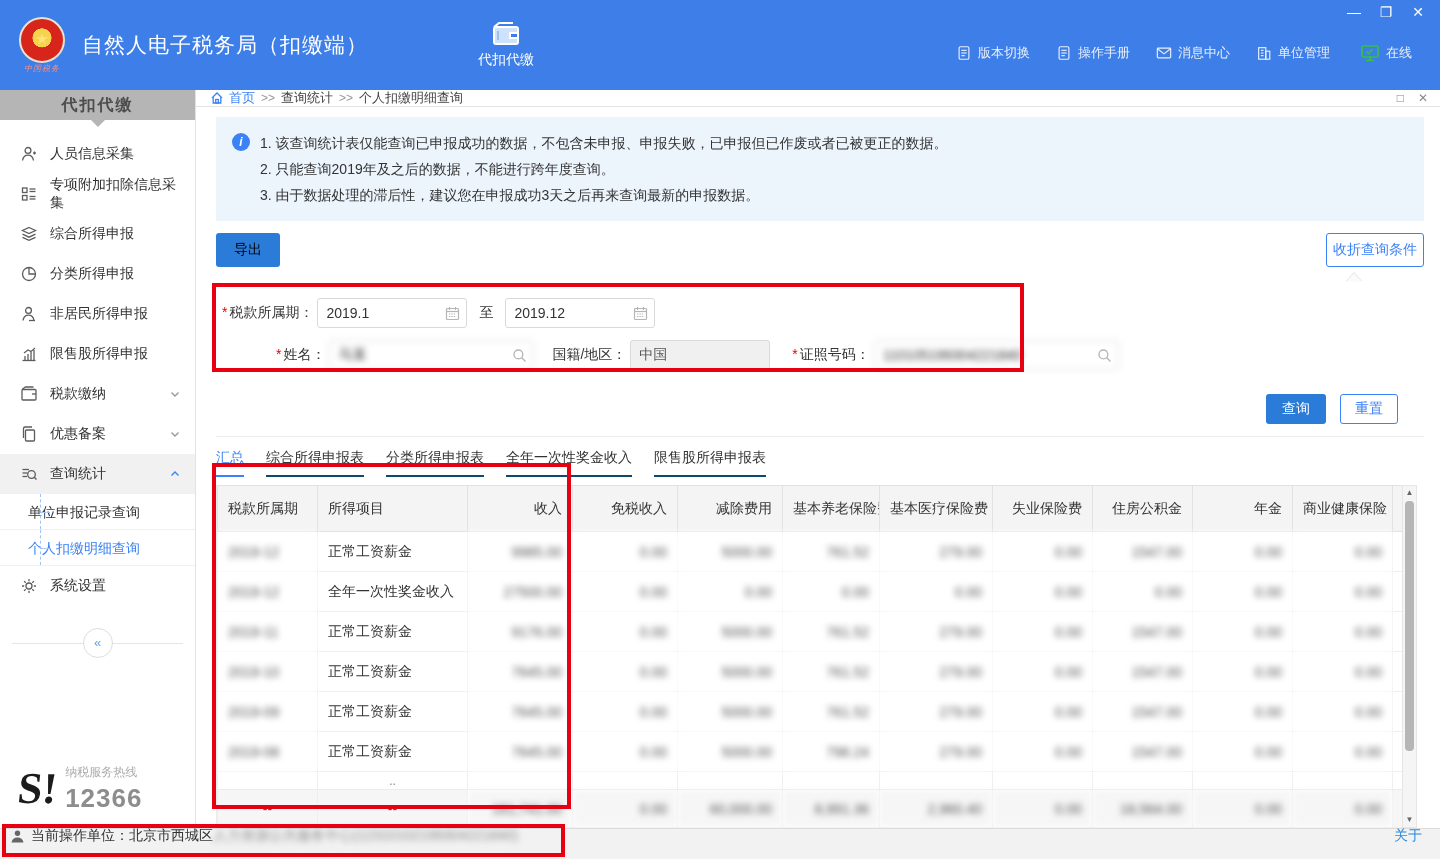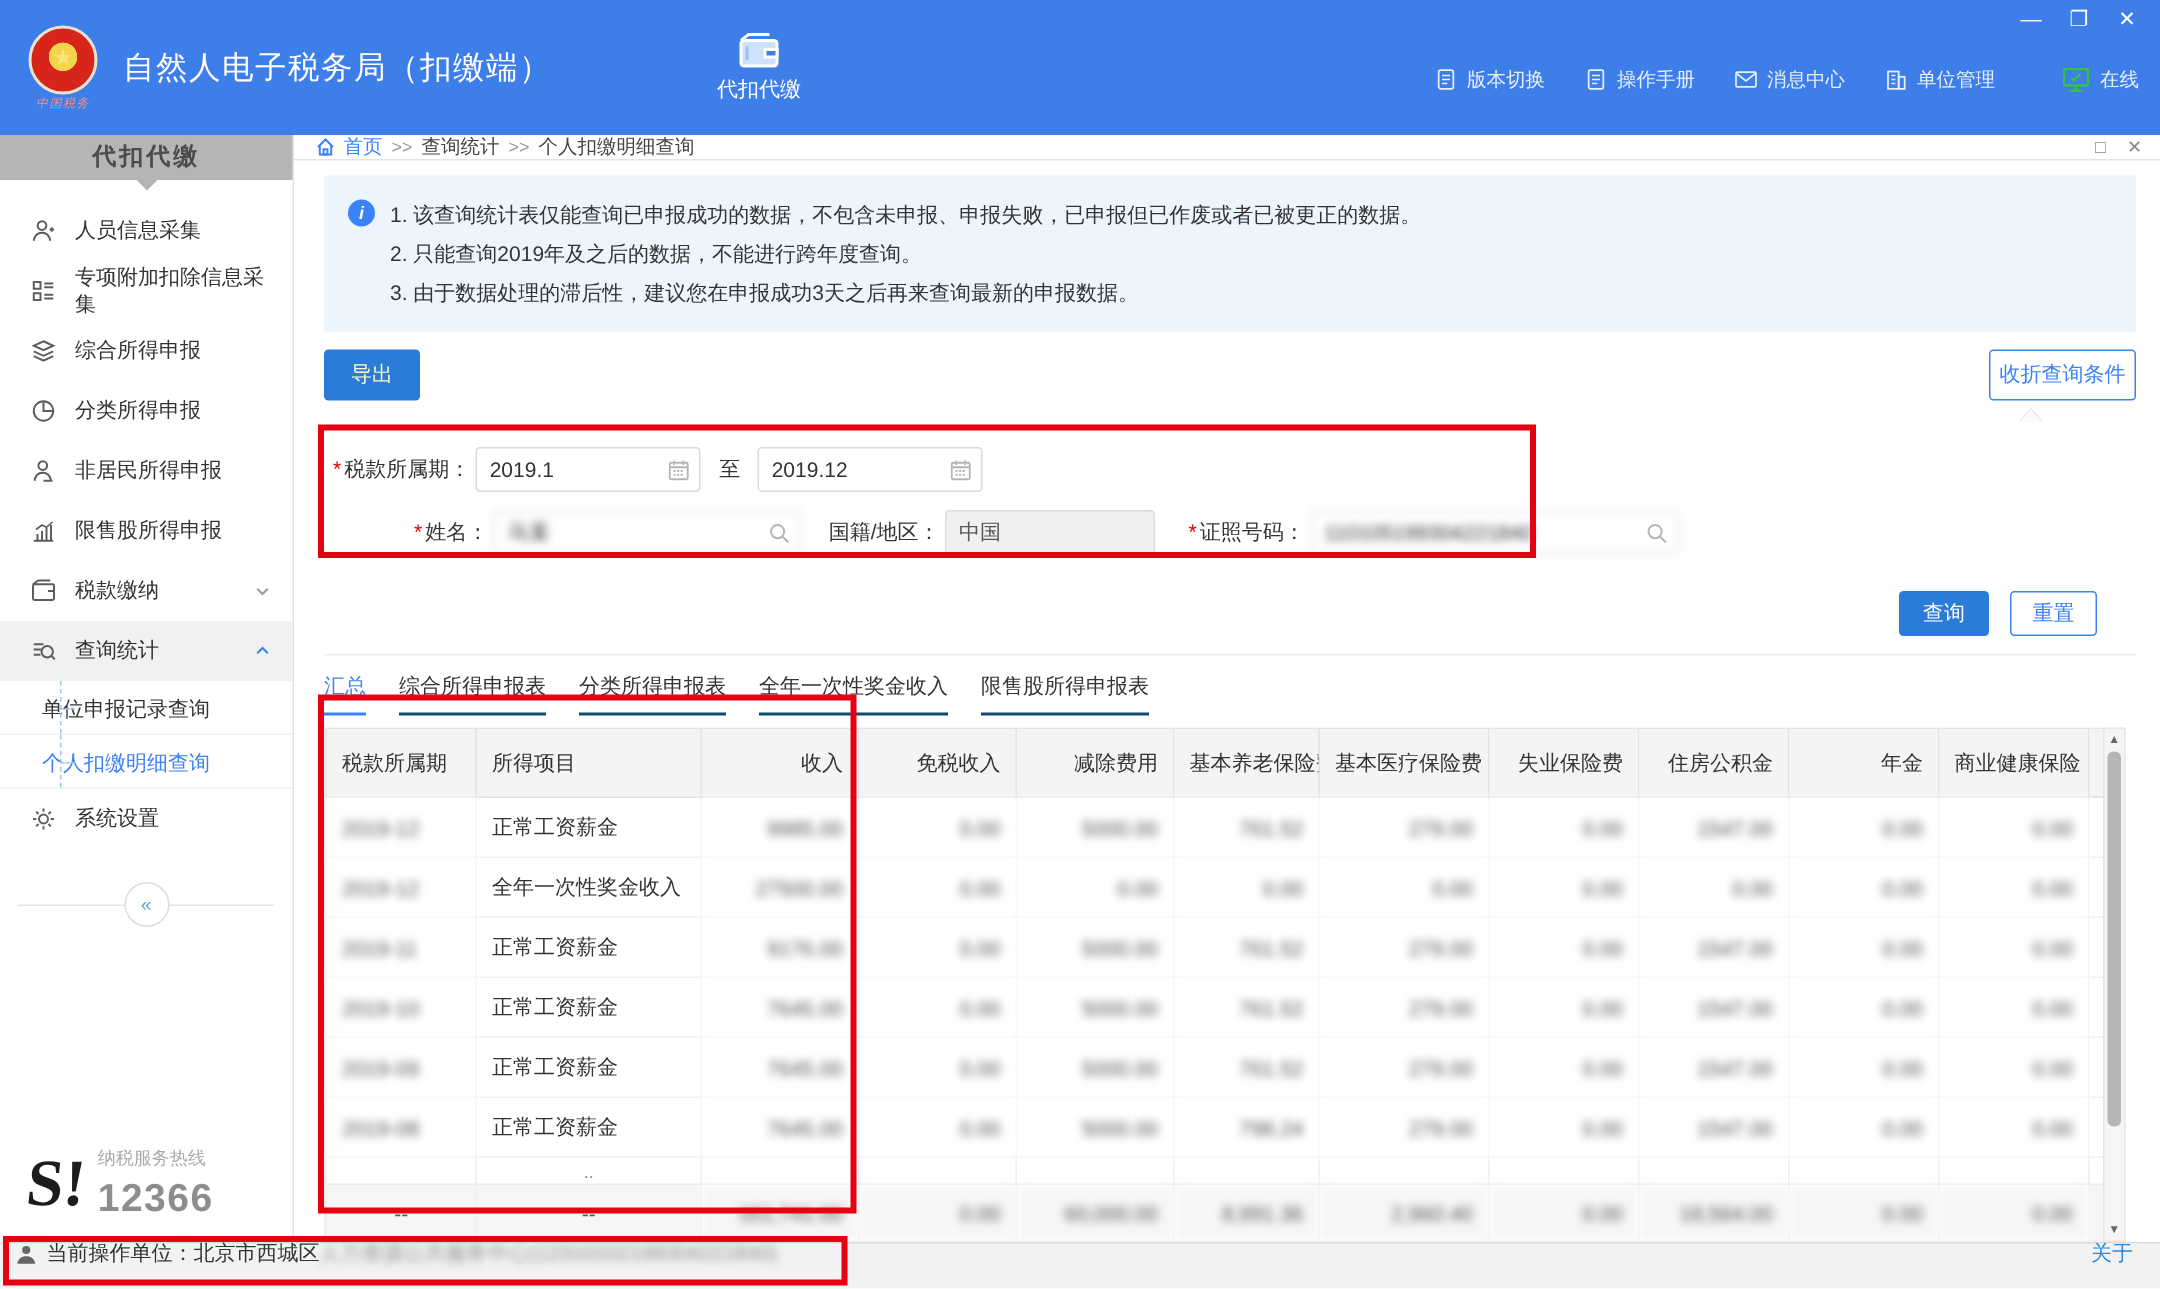--- a/index.html
+++ b/index.html
@@ -13,21 +13,21 @@
   .emblem-badge { width:46px; height:46px; border-radius:50%; background:radial-gradient(circle at 50% 45%, #f6d34c 0 30%, #d8251c 31% 100%); border:2px solid #e9e2cf; position:relative; }
   .emblem-badge:before { content:"★"; position:absolute; left:50%; top:50%; transform:translate(-50%,-58%); color:#ffe27a; font-size:15px; }
   .emblem-script { font-size:8px; color:#ff8d7e; font-style:italic; letter-spacing:1px; white-space:nowrap; }
   .app-title { font-size:21px; letter-spacing:1px; margin-right:110px; }
   .module-tab { display:flex; flex-direction:column; align-items:center; gap:4px; cursor:pointer; }
   .module-tab .mod-icon { width:30px; height:26px; }
   .module-tab .mod-label { font-size:14px; }
   .top-menu { position:absolute; right:110px; top:44px; display:flex; gap:26px; }
   .menu-item { display:flex; align-items:center; gap:6px; font-size:13px; color:#e8f0fd; cursor:pointer; }
   .menu-item svg { width:16px; height:16px; }
-  .online-item { position:absolute; right:14px; top:44px; display:flex; align-items:center; gap:7px; font-size:13px; color:#e8f0fd; }
+  .online-item { position:absolute; right:28px; top:44px; display:flex; align-items:center; gap:7px; font-size:13px; color:#e8f0fd; }
   .online-item svg { width:18px; height:17px; }
   .win-controls { position:absolute; right:14px; top:4px; display:flex; gap:16px; font-size:14px; color:#fff; }
   .win-controls span { cursor:pointer; width:16px; text-align:center; }
 
   
   .middle { display:flex; flex:1; min-height:0; }
 
   
   .sidebar { width:196px; background:#fff; border-right:1px solid #e3e3e3; display:flex; flex-direction:column; position:relative; }
   .side-header { height:30px; background:#b5b5b5; color:#4c4c4c; font-size:16px; font-weight:bold; text-align:center; line-height:30px; letter-spacing:2px; position:relative; }
@@ -63,21 +63,21 @@
   .crumb-win span { cursor:pointer; }
 
   .content { flex:1; padding:10px 16px 0 20px; overflow:hidden; position:relative; }
 
   .notice { background:#ecf4fc; padding:13px 18px 13px 16px; display:flex; gap:10px; }
   .info-ic { width:18px; height:18px; border-radius:50%; background:#3b82f6; color:#fff; font-size:12px; font-weight:bold; text-align:center; line-height:18px; flex-shrink:0; margin-top:3px; font-style:italic; }
   .notice ul { list-style:none; }
   .notice li { font-size:14px; color:#333; line-height:26px; }
 
   .toolbar { margin-top:12px; display:flex; justify-content:space-between; align-items:center; }
-  .btn-blue { background:#2b7cd9; color:#fef9c3; border:none; border-radius:3px; font-size:14px; padding:8px 18px; cursor:pointer; font-family:Liberation Sans, sans-serif; }
+  .btn-blue { background:#2b7cd9; color:#000000; border:none; border-radius:3px; font-size:14px; padding:8px 18px; cursor:pointer; font-family:Liberation Sans, sans-serif; }
   .btn-outline { background:#fff; color:#3b82f6; border:1px solid #3b82f6; border-radius:3px; font-size:14px; padding:7px 6px; cursor:pointer; font-family:inherit; }
   .caret-up { width:0; height:0; border:8px solid transparent; border-bottom:9px solid #fafbfc; position:relative; margin:-2px 62px 0 auto; filter:drop-shadow(0 -1px 0 #e0e0e0); }
 
   .query-form { margin-top:2px; padding:14px 0 10px 0; }
   .form-row { display:flex; align-items:center; margin-bottom:12px; }
   .f-label { font-size:14px; color:#333; }
   .req { color:#e60000; margin-right:2px; }
   .inp { position:relative; display:inline-flex; align-items:center; }
   .inp input { height:30px; border:1px solid #d9d9d9; border-radius:3px; font-size:14px; padding:0 28px 0 8px; color:#333; font-family:inherit; background:#fff; }
   .inp .tail-ic { position:absolute; right:7px; width:15px; height:15px; color:#b5b5b5; pointer-events:none; }
@@ -273,20 +273,34 @@
           </div>
           <div class="side-item">
             <span class="s-icon">
               <svg viewBox="0 0 18 18" fill="none" stroke="currentColor" stroke-width="1.3">
                 <rect x="2" y="4.5" width="14" height="10.5" rx="1"></rect>
                 <path d="M2 4.5L5.5 2h8"></path>
                 <line x1="12" y1="9" x2="16" y2="9" <="" svg=""></line>
               </svg>
             </span>
             <span>税款缴纳</span>
+            <span class="chev">
+              <svg viewBox="0 0 12 12" fill="none" stroke="currentColor" stroke-width="1.4">
+                <path d="M2.5 4.5L6 8l3.5-3.5"></path>
+              </svg>
+            </span>
+          </div>
+          <div class="side-item">
+            <span class="s-icon">
+              <svg viewBox="0 0 18 18" fill="none" stroke="currentColor" stroke-width="1.3">
+                <rect x="5.5" y="5" width="9" height="11" rx="1"></rect>
+                <path d="M3.5 13V3.5A1.5 1.5 0 015 2h7" <="" svg=""></path>
+              </svg>
+            </span>
+            <span>优惠备案</span>
             <span class="chev">
               <svg viewBox="0 0 12 12" fill="none" stroke="currentColor" stroke-width="1.4">
                 <path d="M2.5 4.5L6 8l3.5-3.5"></path>
               </svg>
             </span>
           </div>
           <div class="side-item active">
             <span class="s-icon">
               <svg viewBox="0 0 18 18" fill="none" stroke="currentColor" stroke-width="1.3">
                 <line x1="2.5" y1="4.5" x2="9" y2="4.5"></line>

